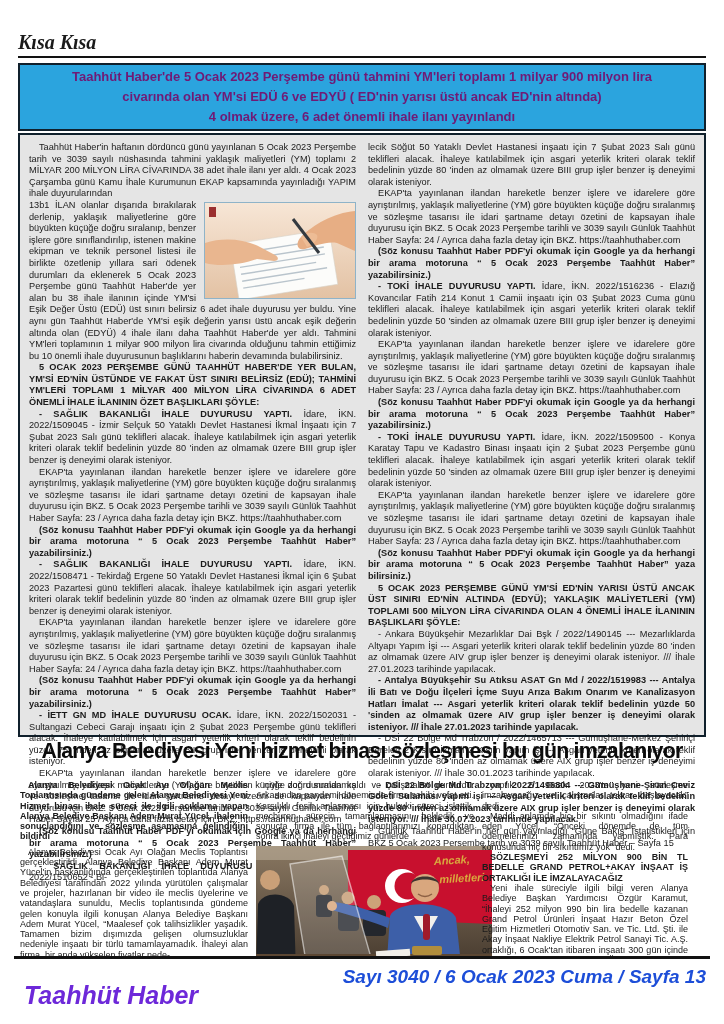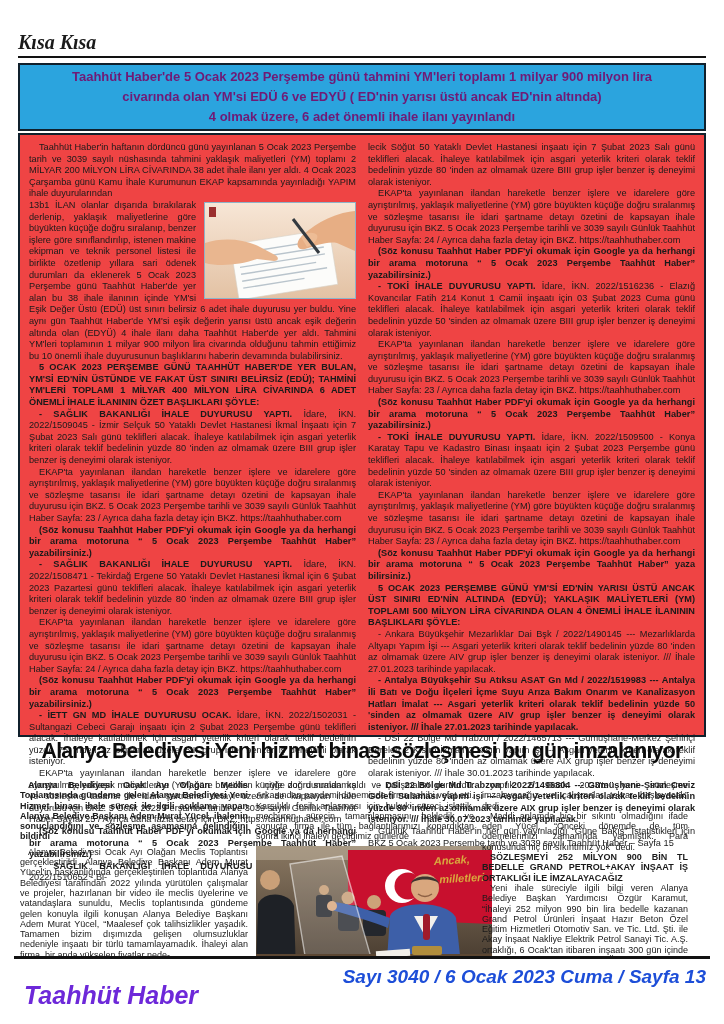--- a/index.html
+++ b/index.html
@@ -13,21 +13,21 @@
   #toprule{top:56px;left:18px;width:688px;height:2px;background:#121212;}
   
   #banner{
     top:63px;left:18px;width:688px;height:68px;box-sizing:border-box;
     background:#2BA4DE;border:2px solid #10202c;color:#701a75;
     text-align:center;font-weight:bold;font-size:13px;line-height:20px;padding-top:2px;
   }
   
   #mainbox{
     top:133px;left:18px;width:688px;height:604px;box-sizing:border-box;
-    background:#ef4444;border:2px solid #10202c;padding:7px 9px 6px 9px;
+    background:#e5e5e5;border:2px solid #10202c;padding:7px 9px 6px 9px;
     display:flex;gap:12px;font-size:9.2px;line-height:11.6px;text-align:justify;
   }
   .ihcol{width:331px;}
   .para{margin:0;text-indent:10px;}
   .para.bold{font-weight:bold;}
   .para.caps{font-weight:bold;text-indent:10px;}
   .para.spaced{}
   .lead{font-weight:bold;}
   .noindent{text-indent:0;}
   #inset{

